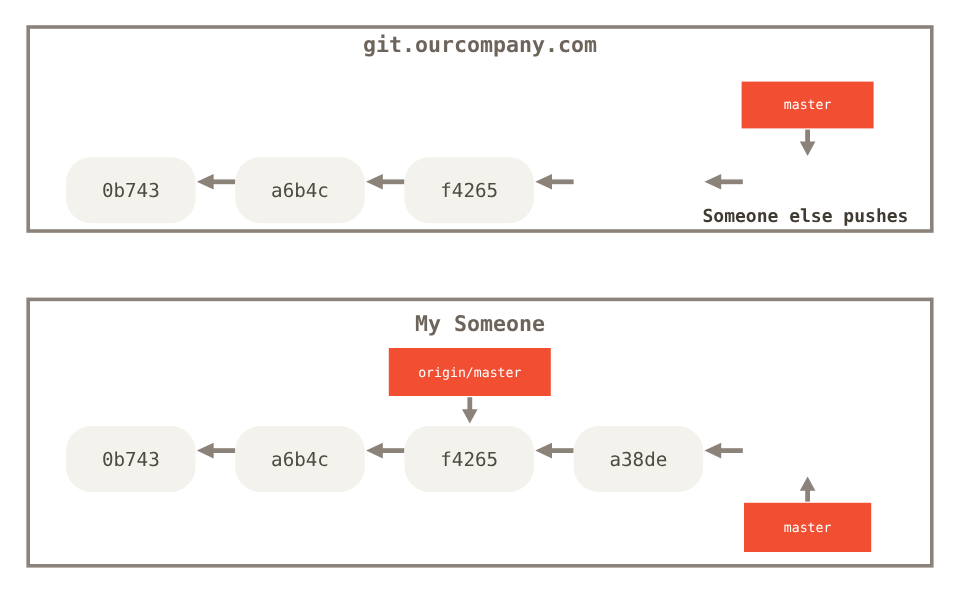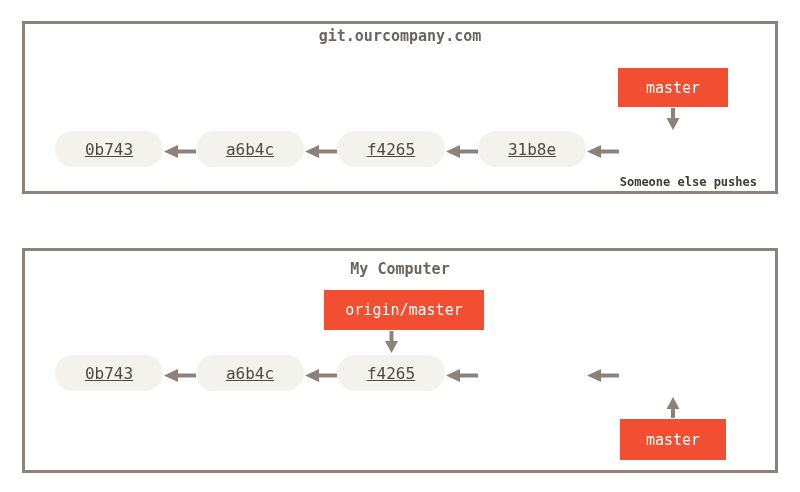--- a/index.html
+++ b/index.html
@@ -21,61 +21,60 @@
     box-sizing: border-box;
     background: transparent;
   }
   .box-server { left: 22px; top: 21px;  width: 756px; height: 173px; }
   .box-local  { left: 22px; top: 248px; width: 756px; height: 225px; }
   .box-title {
     position: absolute;
     left: 0; right: 0;
     text-align: center;
     font-weight: bold;
-    font-size: 15px;
+    font-size: 18px;
     color: #6d655b;
     white-space: pre;
   }
   .box-server .box-title { top: 3px; }
   .box-local  .box-title { top: 9px; }
   .caption {
     position: absolute;
     right: 18px;
     bottom: 2px;
     font-weight: bold;
-    font-size: 12px;
+    font-size: 15px;
     color: #3f3a32;
     white-space: pre;
   }
   .node {
     position: absolute;
     width: 108px;
-    height: 36px;
+    height: 55px;
     border-radius: 21px;
     background: #f4f2ec;
     color: #4e4a42;
     font-size: 16px;
     display: flex;
     align-items: center;
     justify-content: center;
     white-space: pre;
-    text-decoration: underline;
   }
   .branch-label {
     position: absolute;
     background: #f14e32;
     color: #ffffff;
-    font-size: 15px;
+    font-size: 11px;
     display: flex;
     align-items: center;
     justify-content: center;
     white-space: pre;
   }
   .label-master-server { left: 618px; top: 68px;  width: 110px; height: 39px; }
-  .label-origin-master { left: 324px; top: 290px; width: 160px; height: 40px; text-align: right; }
+  .label-origin-master { left: 324px; top: 290px; width: 135px; height: 40px; text-align: right; }
   .label-master-local  { left: 620px; top: 419px; width: 106px; height: 41px; }
   svg.arrows {
     position: absolute;
     left: 0; top: 0;
     width: 800px;
     height: 492px;
     pointer-events: none;
   }
   svg.arrows line    { stroke: #8b8279; stroke-width: 4; }
   svg.arrows polygon { fill: #8b8279; }
@@ -84,21 +83,21 @@
 <body>
 
 <div class="stage">
 
   <section class="box box-server">
     <div class="box-title">git.ourcompany.com</div>
     <div class="caption">Someone else pushes</div>
   </section>
 
   <section class="box box-local">
-    <div class="box-title">My Computer</div>
+    <div class="box-title">My Someone</div>
   </section>
 
   <svg class="arrows" viewBox="0 0 800 492" xmlns="http://www.w3.org/2000/svg">
 
     <g>
       <line x1="196" y1="151.5" x2="177" y2="151.5"></line>
       <polygon points="164,151.5 178,145 178,158"></polygon>
     </g>
     <g>
       <line x1="337" y1="151.5" x2="318" y2="151.5"></line>
@@ -142,24 +141,24 @@
 
     <g>
       <line x1="673" y1="418" x2="673" y2="408"></line>
       <polygon points="673,397 666.5,409 679.5,409"></polygon>
     </g>
   </svg>
 
   <div class="node" style="left:55px;  top:131px;">0b743</div>
   <div class="node" style="left:196px; top:131px;">a6b4c</div>
   <div class="node" style="left:337px; top:131px;">f4265</div>
-  <div class="node" style="left:478px; top:131px;">31b8e</div>
 
   <div class="branch-label label-master-server">master</div>
 
   <div class="node" style="left:55px;  top:355px;">0b743</div>
   <div class="node" style="left:196px; top:355px;">a6b4c</div>
   <div class="node" style="left:337px; top:355px;">f4265</div>
+  <div class="node" style="left:478px; top:355px;">a38de</div>
 
   <div class="branch-label label-origin-master">origin/master</div>
   <div class="branch-label label-master-local">master</div>
 
 </div>
 
 </body></html>

